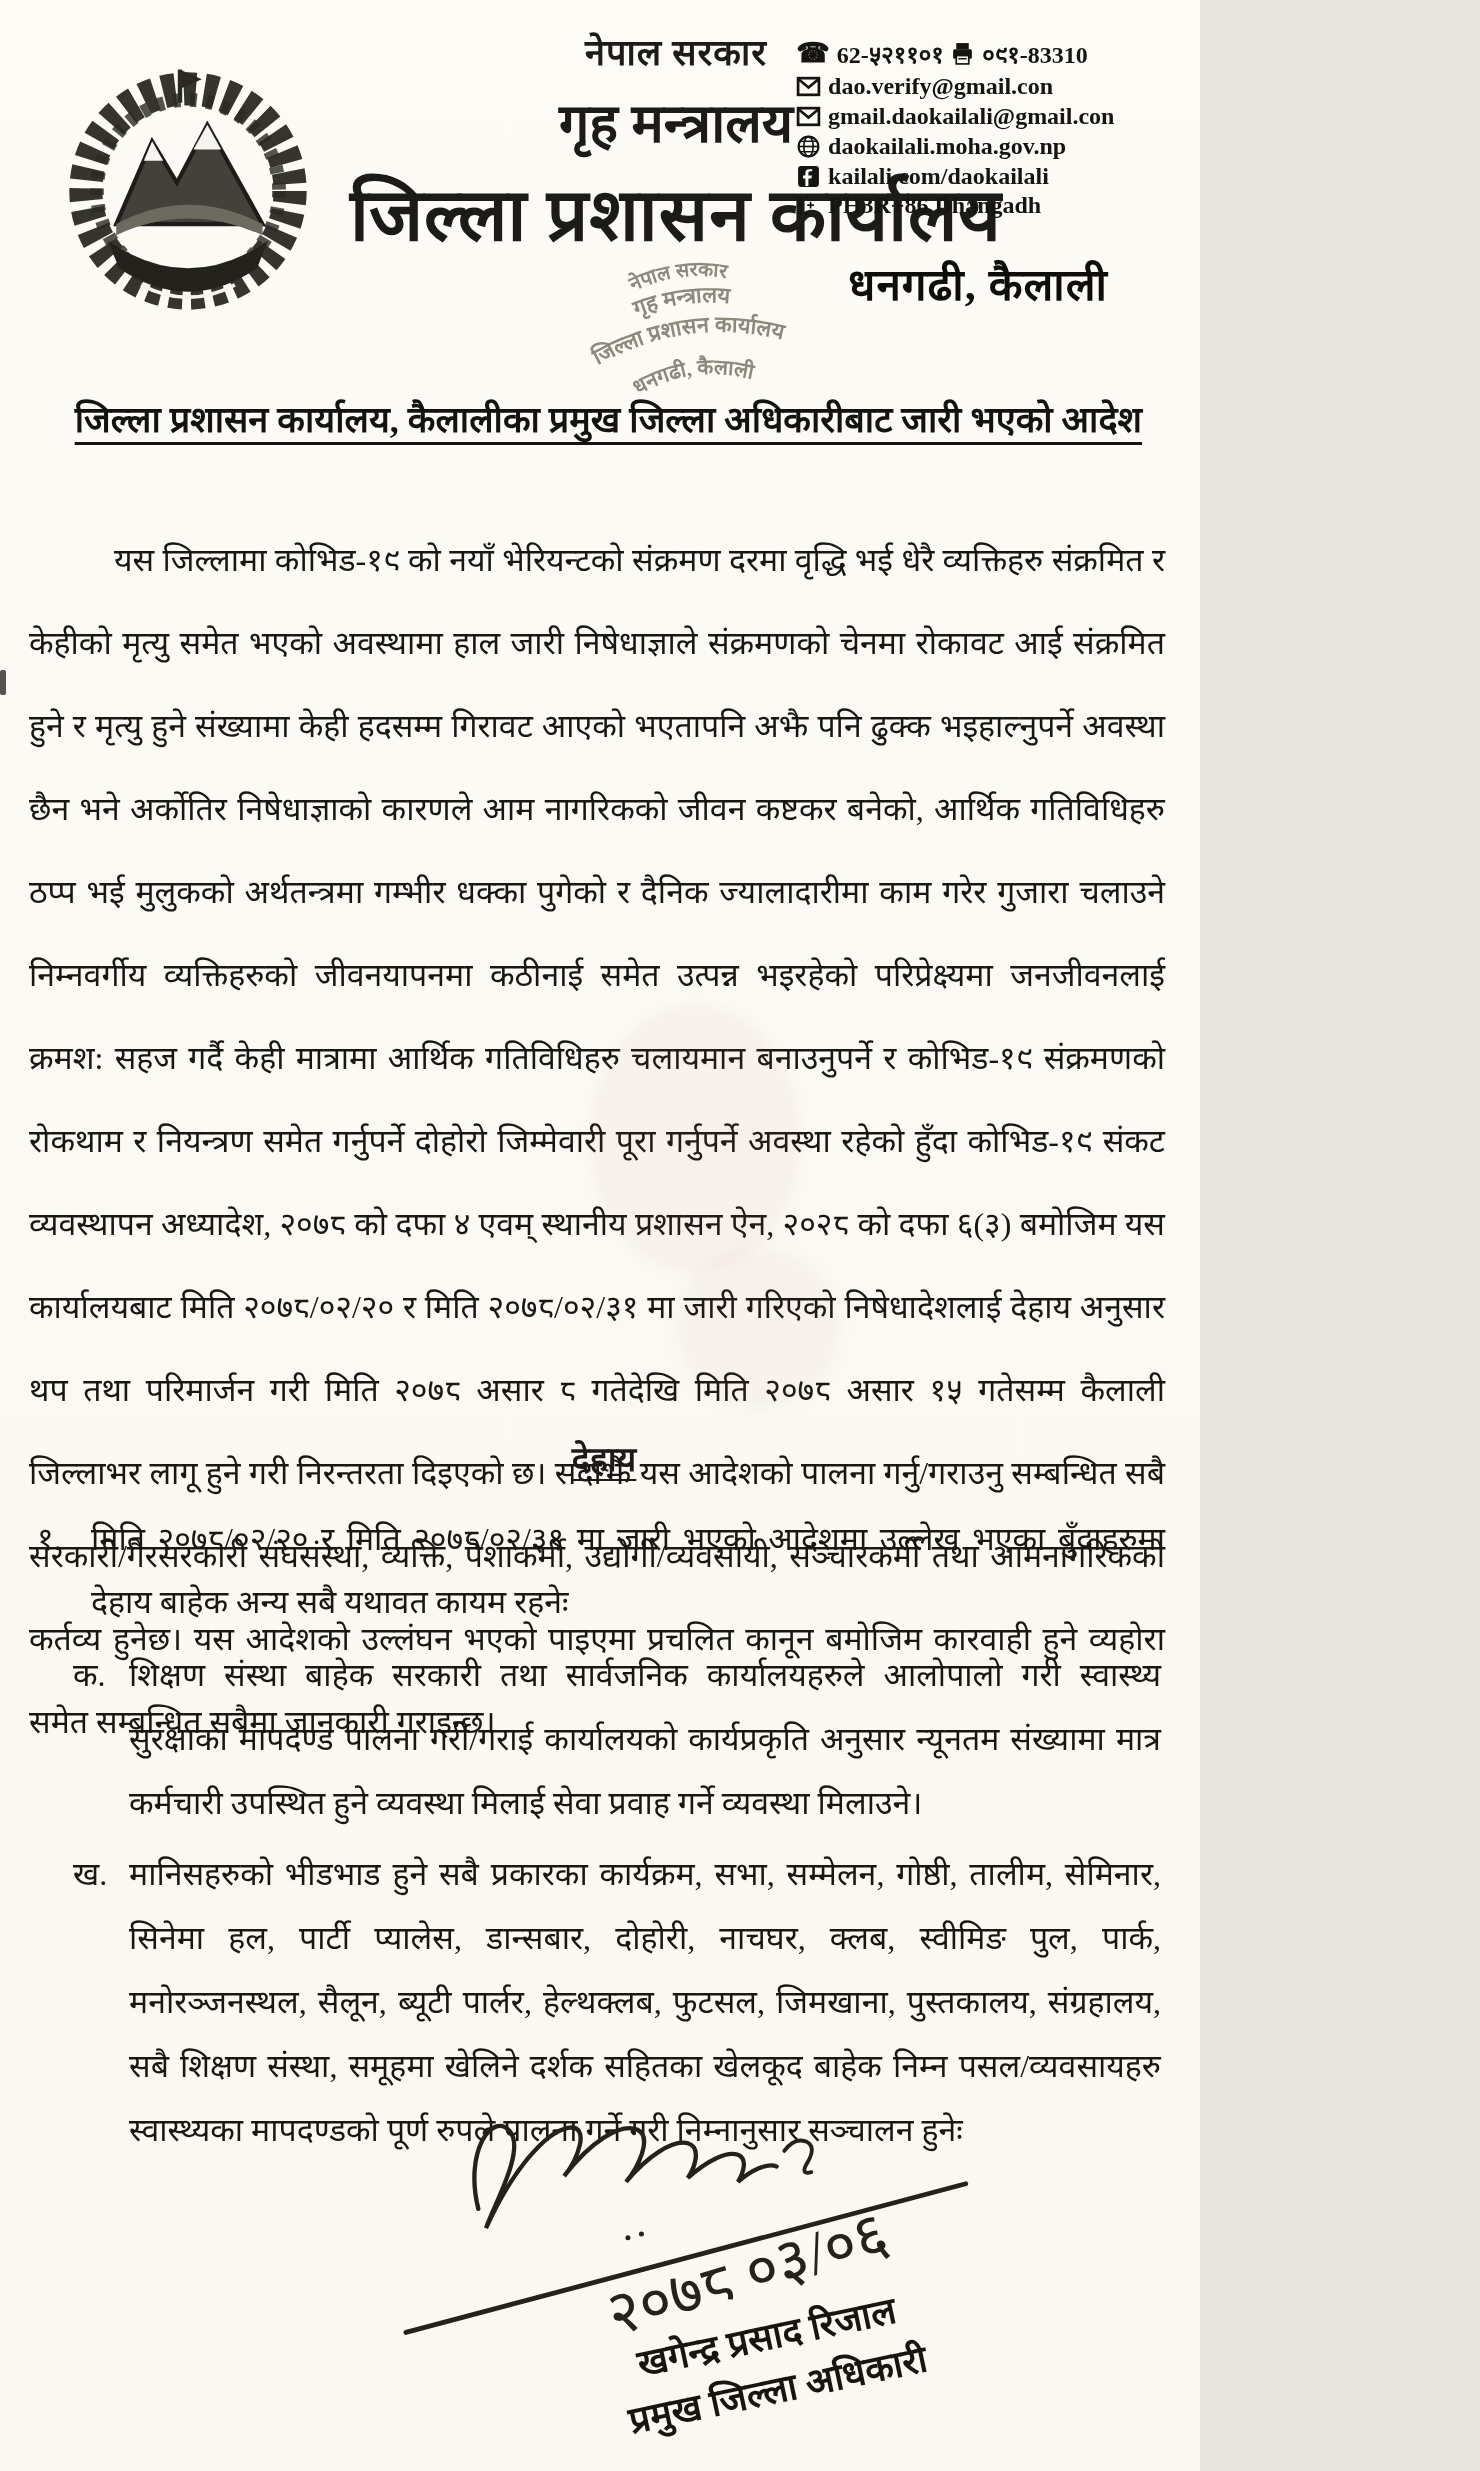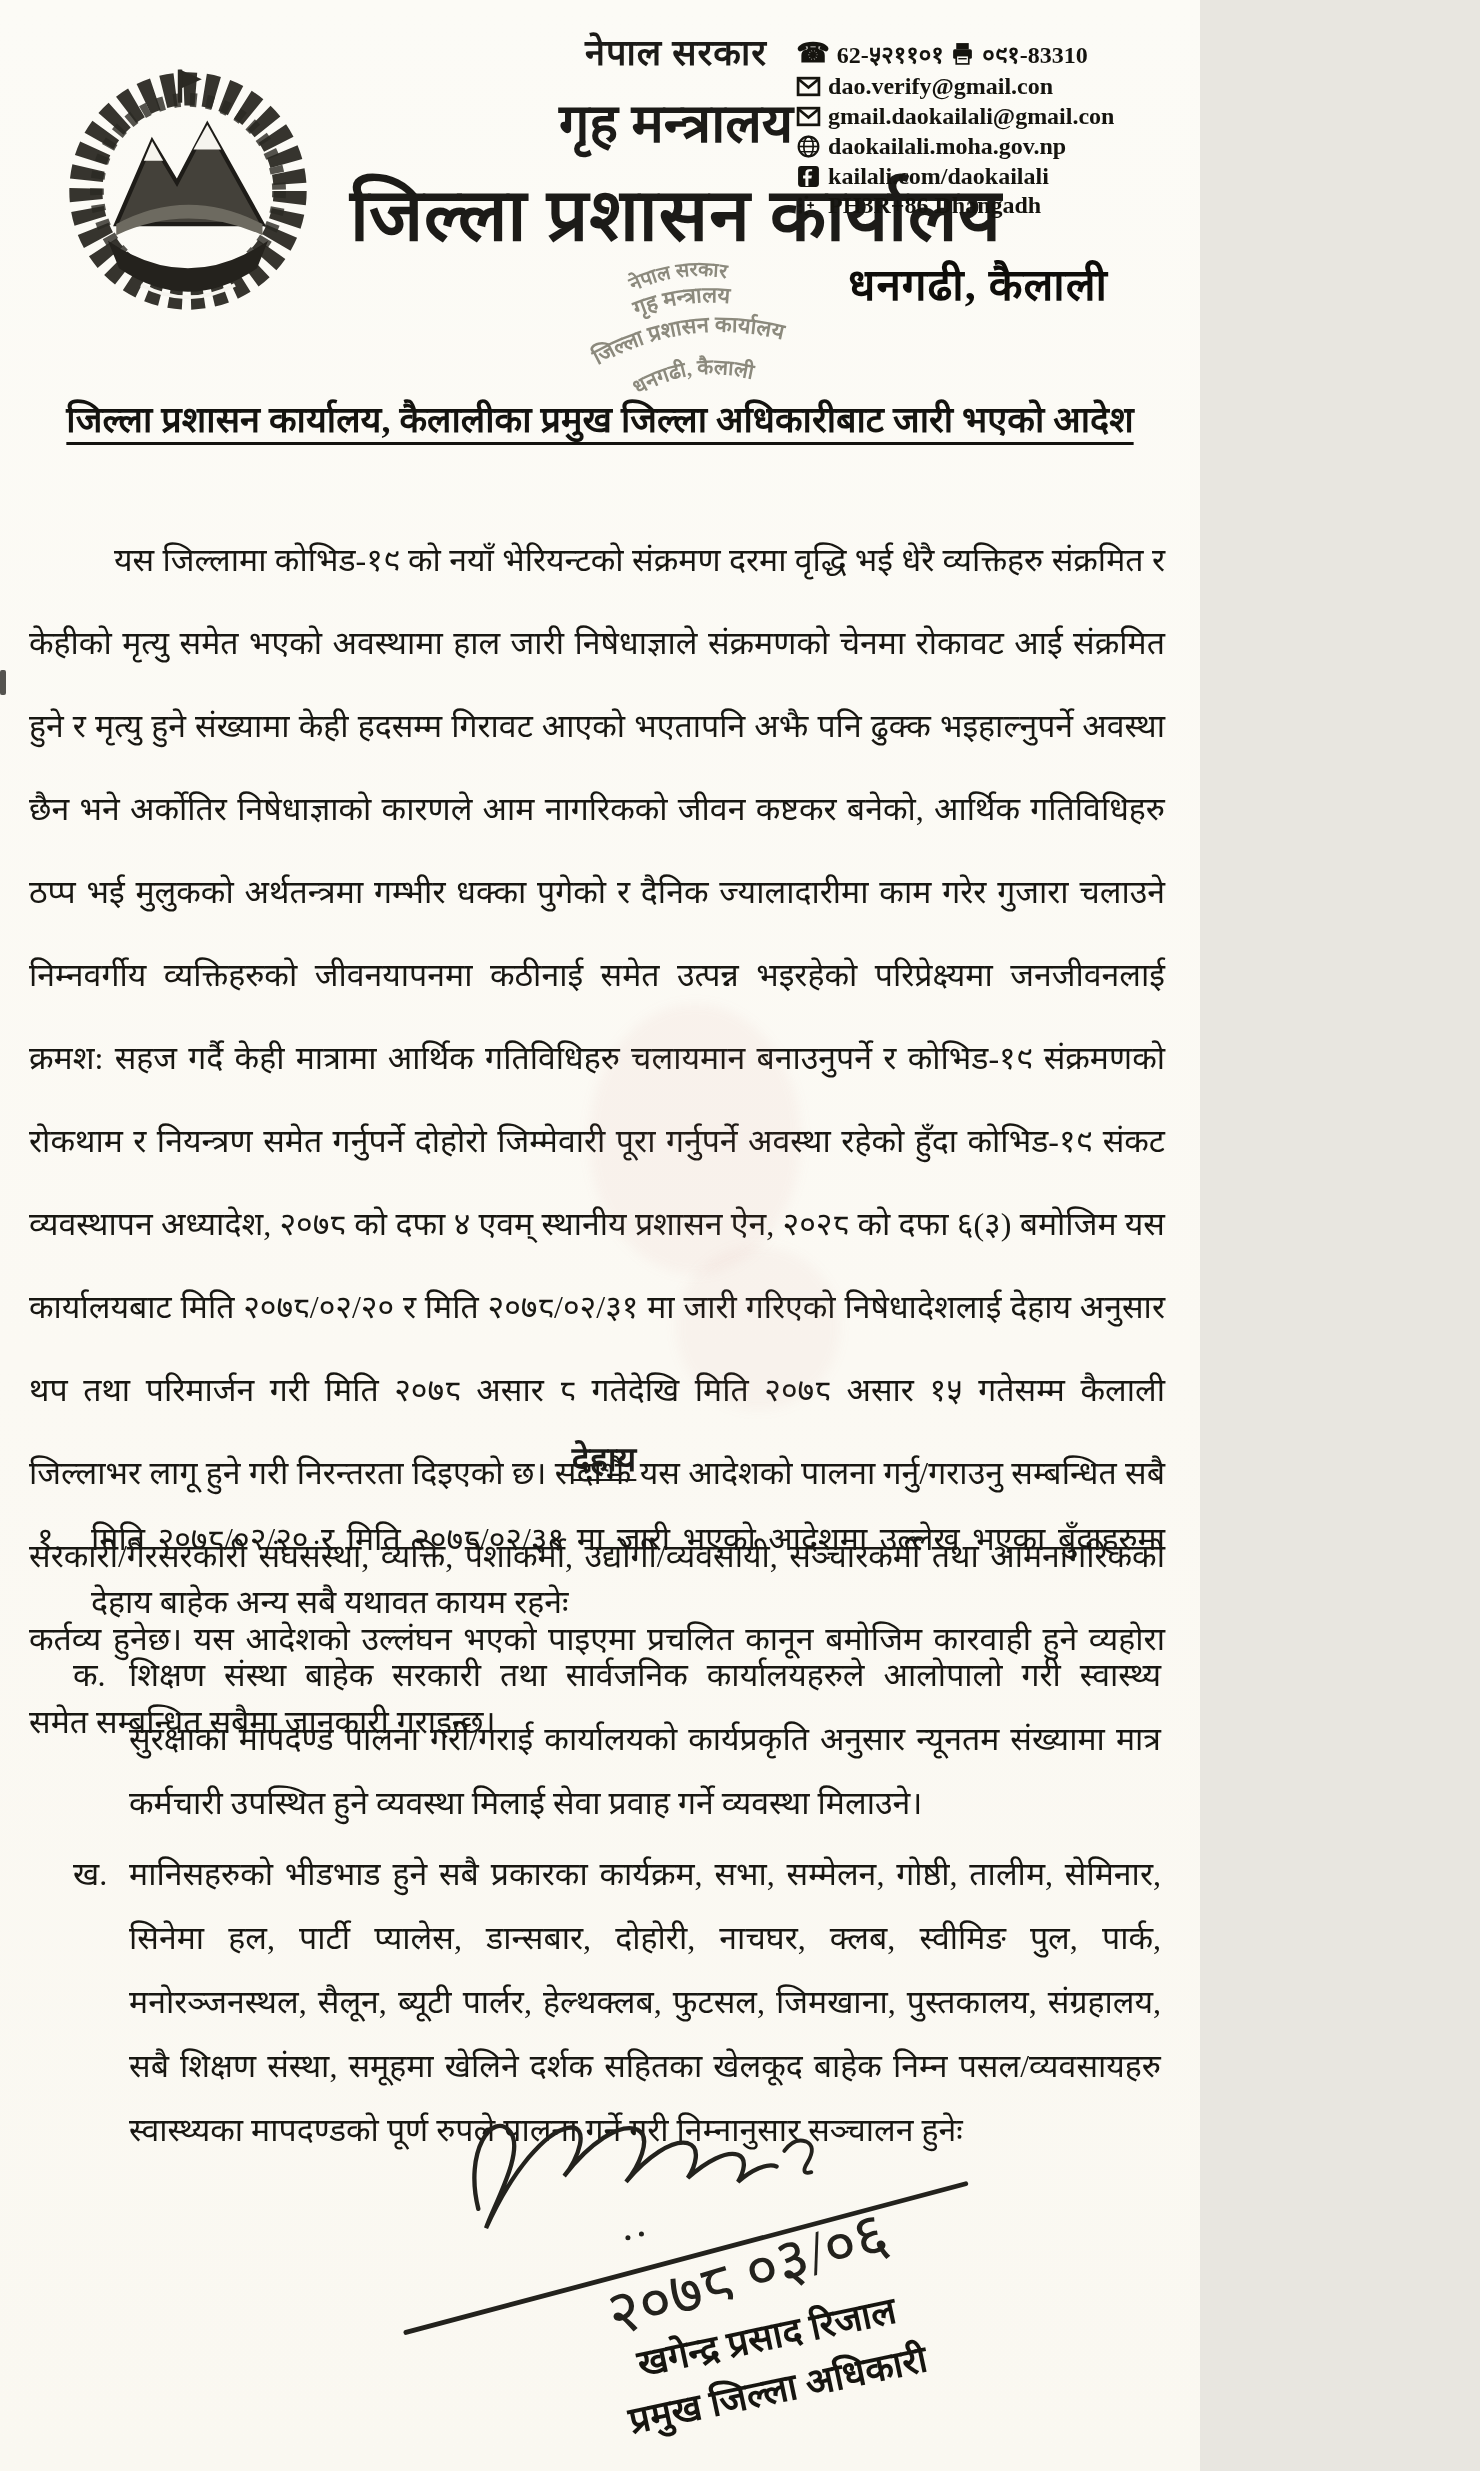--- a/index.html
+++ b/index.html
@@ -24,21 +24,21 @@
   .cicon{width:25px;height:25px;flex:0 0 25px;display:inline-block;}
   .phone-glyph{font-size:27px;line-height:25px;}
   .location-line{
     position:absolute;right:92px;top:253px;
     font-size:44px;font-weight:700;letter-spacing:1px;color:#0e0d0a;
   }
   
   .stamp{position:absolute;left:512px;top:234px;width:348px;height:193px;transform:rotate(-8deg);opacity:.88;}
   
   .doc-title{
-    position:absolute;left:58px;right:58px;top:394px;text-align:center;
+    position:absolute;left:58px;right:58px;top:394px;text-align:right;
     font-size:36px;font-weight:700;color:#14130f;
     text-decoration:underline;text-decoration-thickness:2.9px;text-underline-offset:9.7px;
     white-space:nowrap;
   }
   
   .body-par{
     position:absolute;left:29px;right:35px;top:519px;
     font-size:32px;line-height:83px;text-align:justify;text-indent:85px;
     color:#181712;
   }

